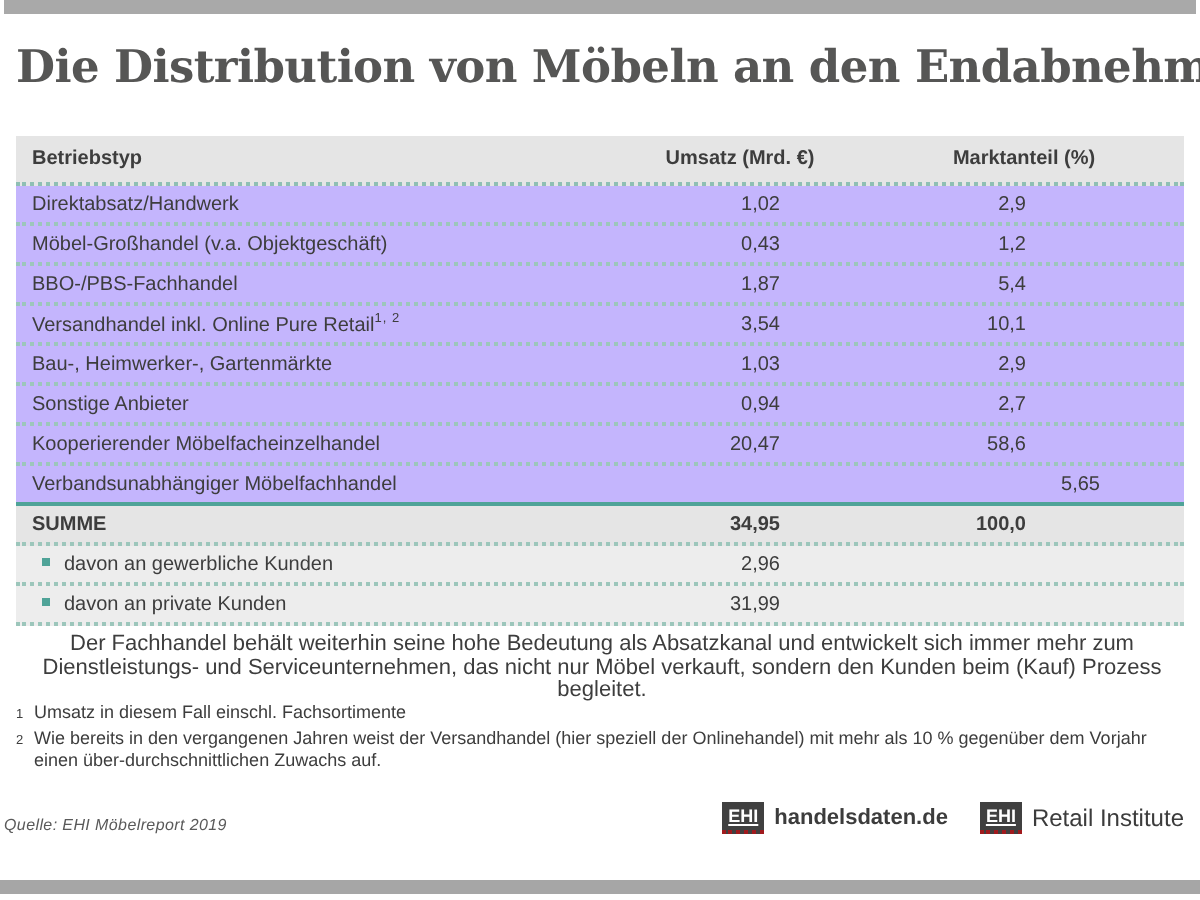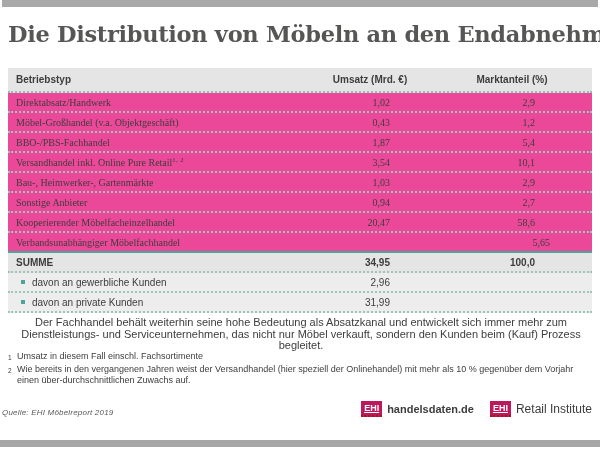--- a/index.html
+++ b/index.html
@@ -33,40 +33,39 @@
     font-size: 10px;
   }
   .trow { display: flex; align-items: center; }
   .thead {
     background: #e5e5e5;
     height: 25px;
     font-weight: bold;
     border-bottom: 2px dotted #8fbfb4;
   }
   .drow {
-    background: #ec4899;
+    background: #c4b5fd;
     height: 20px;
     border-bottom: 2px dotted #9cc6bb;
-    font-family: Liberation Serif, serif;
   }
   .drow.pre-sum { border-bottom: 2px solid #4fa398; }
   .sumrow {
     background: #e5e5e5;
     height: 20px;
     font-weight: bold;
     border-bottom: 2px dotted #9cc6bb;
   }
   .subrow {
     background: #ededed;
     height: 20px;
     border-bottom: 2px dotted #9cc6bb;
   }
   .c1 { flex: 1 1 auto; padding-left: 8px; white-space: nowrap; overflow: hidden; }
   .c2 { flex: 0 0 120px; text-align: right; padding-right: 42px; }
-  .c3 { flex: 0 0 160px; text-align: right; padding-right: 57px; }
+  .c3 { flex: 0 0 160px; text-align: right; padding-right: 79px; }
   .c2h { flex: 0 0 120px; text-align: center; padding-right: 4px; }
   .c3h { flex: 0 0 160px; text-align: center; }
   .bullet {
     display: inline-block; width: 4px; height: 4px;
     background: #4fa398; vertical-align: middle;
     margin: 0 7px 2px 5px;
   }
   .rsup { font-size: 6.5px; vertical-align: super; letter-spacing: 0.5px; }
   .note {
     position: absolute; top: 317px; left: 8px; width: 586px;
@@ -78,21 +77,21 @@
   .source {
     position: absolute; top: 408px; left: 2px;
     font-size: 8px; color: #5a5a5a; letter-spacing: 0.2px; font-style: italic;
   }
   .logos {
     position: absolute; top: 401px; right: 8px;
     display: flex; gap: 16px; align-items: center;
   }
   .logo { display: flex; align-items: center; gap: 5px; }
   .ehi-box {
-    background: #be185d; color: #ffffff;
+    background: #404040; color: #ffffff;
     font-weight: bold; font-size: 9px;
     padding: 3px 3px 2px 3px; line-height: 9px;
     border-bottom: 2px dotted #a01a1d;
     text-decoration: underline;
   }
   .logo-text-bold { font-weight: bold; font-size: 11px; color: #3c3c3c; }
   .logo-text { font-size: 12px; color: #3c3c3c; }
 </style>
 </head>
 <body>

